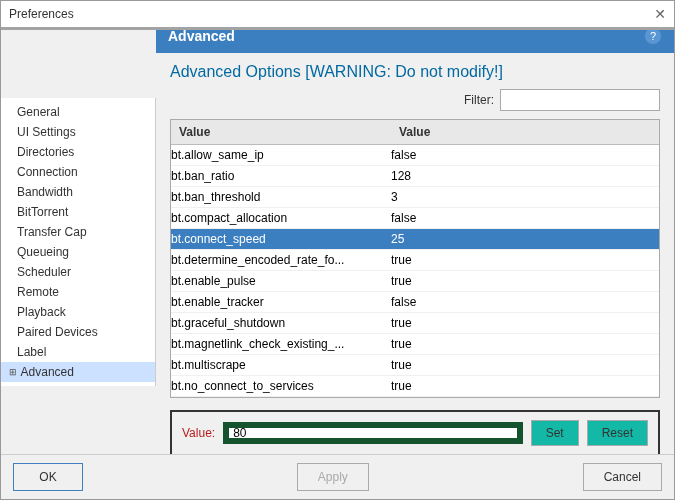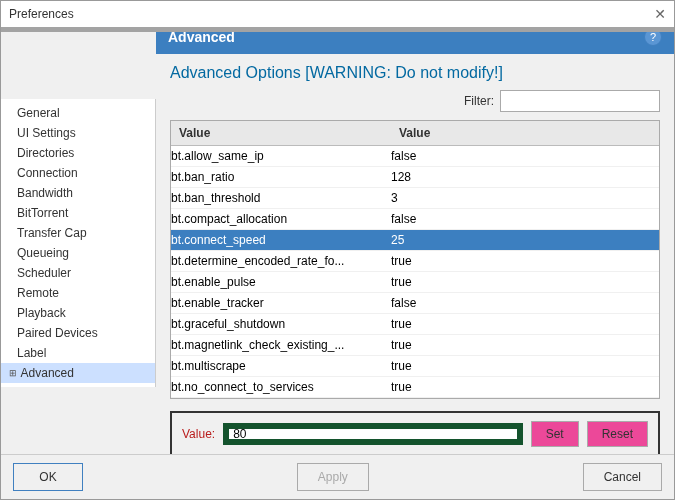--- a/index.html
+++ b/index.html
@@ -22,21 +22,21 @@
       box-shadow: 2px 2px 8px rgba(0,0,0,0.3);
       display: flex;
       flex-direction: column;
     }
     .title-bar {
       background: #fff;
       padding: 6px 8px;
       display: flex;
       align-items: center;
       justify-content: space-between;
-      border-bottom: 5px solid #a3a3a3;
+      border-bottom: 3px solid #a3a3a3;
       font-size: 12px;
       color: #333;
     }
     .title-bar-close {
       cursor: pointer;
       font-size: 14px;
       color: #666;
       line-height: 1;
     }
     .window-body {
@@ -192,21 +192,21 @@
       height: 22px;
       border: 6px solid #14532d;
       padding: 2px 4px;
       font-size: 12px;
       background: #fff;
     }
     .set-btn, .reset-btn {
       padding: 3px 14px;
       height: 26px;
       border: 1px solid #aaa;
-      background: #ec4899;
+      background: #14b8a6;
       cursor: pointer;
       font-size: 12px;
       color: #333;
     }
     .footer {
       padding: 8px 12px;
       display: flex;
       justify-content: space-between;
       gap: 6px;
       border-top: 1px solid #ccc;

